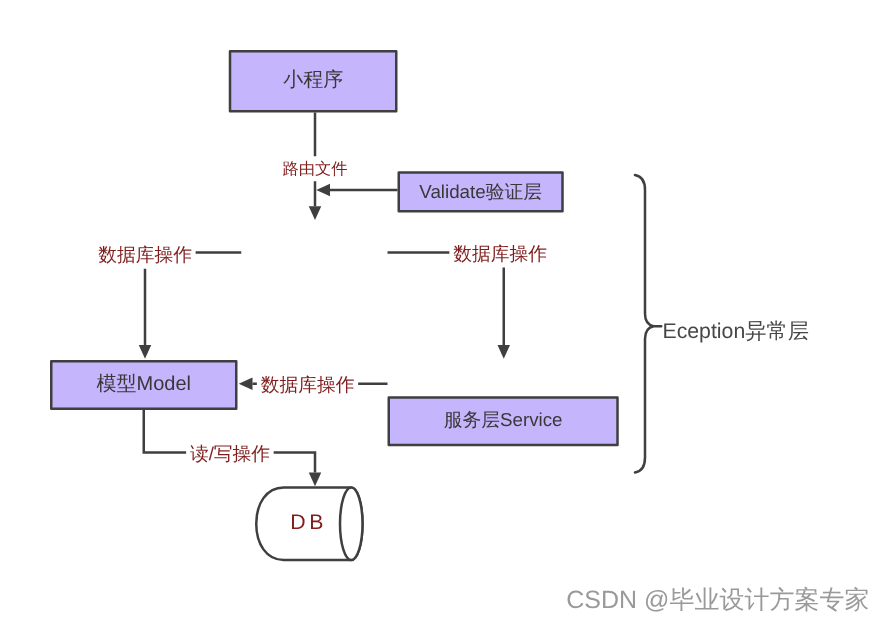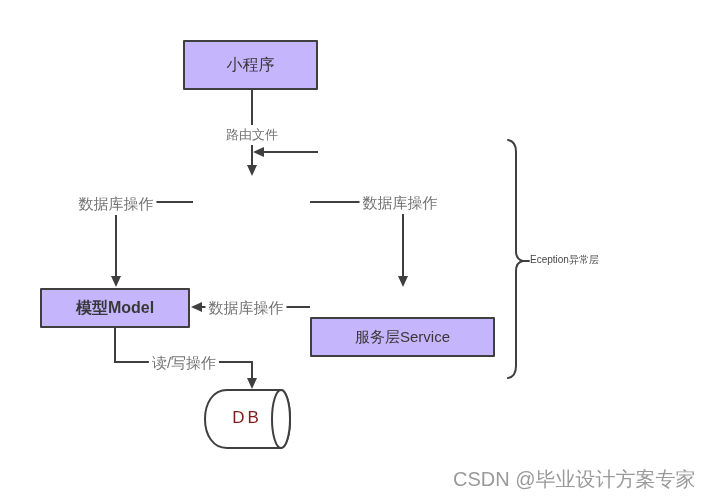--- a/index.html
+++ b/index.html
@@ -30,45 +30,45 @@
     justify-content:center;
     color:#383838;
     font-size:16px;
     text-align:center;
     line-height:1.2;
     white-space:nowrap;
   }
   #box-miniprogram{left:183px;top:40px;width:135px;height:50px;}
   #box-validate{left:318px;top:137px;width:133px;height:33px;font-size:15px;}
   #box-controller{left:193px;top:177px;width:117px;height:45px;flex-direction:column;font-size:15px;line-height:19px;}
-  #box-model{left:40px;top:288px;width:150px;height:40px;font-weight:bold;}
+  #box-model{left:40px;top:288px;width:150px;height:40px;}
   #box-service{left:310px;top:288px;width:185px;height:40px;font-size:15px;margin-top:29px;}
   .edge-label{
     position:absolute;
     background:#ffffff;
-    color:#737373;
+    color:#7f1d1d;
     font-size:15px;
     padding:1px 3px;
     white-space:nowrap;
     transform:translateX(-50%);
   }
   #lbl-route{left:252px;top:125px;font-size:13px;}
   #lbl-dbop-left{left:116px;top:194px;}
   #lbl-coarse{left:400px;top:193px;}
   #lbl-dbop-mid{left:246px;top:298px;}
   #lbl-readwrite{left:184px;top:353px;}
   #lbl-db{
     position:absolute;left:247px;top:408px;
     transform:translateX(-50%);
     color:#7f1d1d;font-size:17px;letter-spacing:3px;
     background:transparent;
   }
   #lbl-exception{
     position:absolute;left:530px;top:253px;
-    color:#474747;font-size:10px;white-space:nowrap;
+    color:#474747;font-size:17px;white-space:nowrap;
   }
   #watermark{
     position:absolute;left:453px;top:466px;
     color:#9a9a9a;font-size:20px;white-space:nowrap;
   }
 </style>
 </head>
 <body>
 
 <div id="canvas">
@@ -96,20 +96,23 @@
     <path d="M281,390 H227 C213,390 205,403 205,419 C205,435 213,448 227,448 H281 A9,29 0 0 0 281,390 Z" fill="#ffffff" stroke="#3f3f3f" stroke-width="2"></path>
     <ellipse cx="281" cy="419" rx="9" ry="29" fill="#ffffff" stroke="#3f3f3f" stroke-width="2"></ellipse>
 
     <path d="M508,140 C514,141 516,145 516,152 L516,251 C516,257 518,260 523,261 L529,261 M523,261 C518,262 516,265 516,271 L516,366 C516,373 514,377 508,378" stroke="#3f3f3f" stroke-width="2" fill="none" stroke-linecap="round"></path>
   </svg>
 
   <div class="node" id="box-miniprogram">
     <span>小程序</span>
   </div>
 
+  <div class="node" id="box-validate">
+    <span>Validate验证层</span>
+  </div>
 
 
   <div class="node" id="box-model">
     <span>模型Model</span>
   </div>
 
   <div class="node" id="box-service">
     <span>服务层Service</span>
   </div>
 

